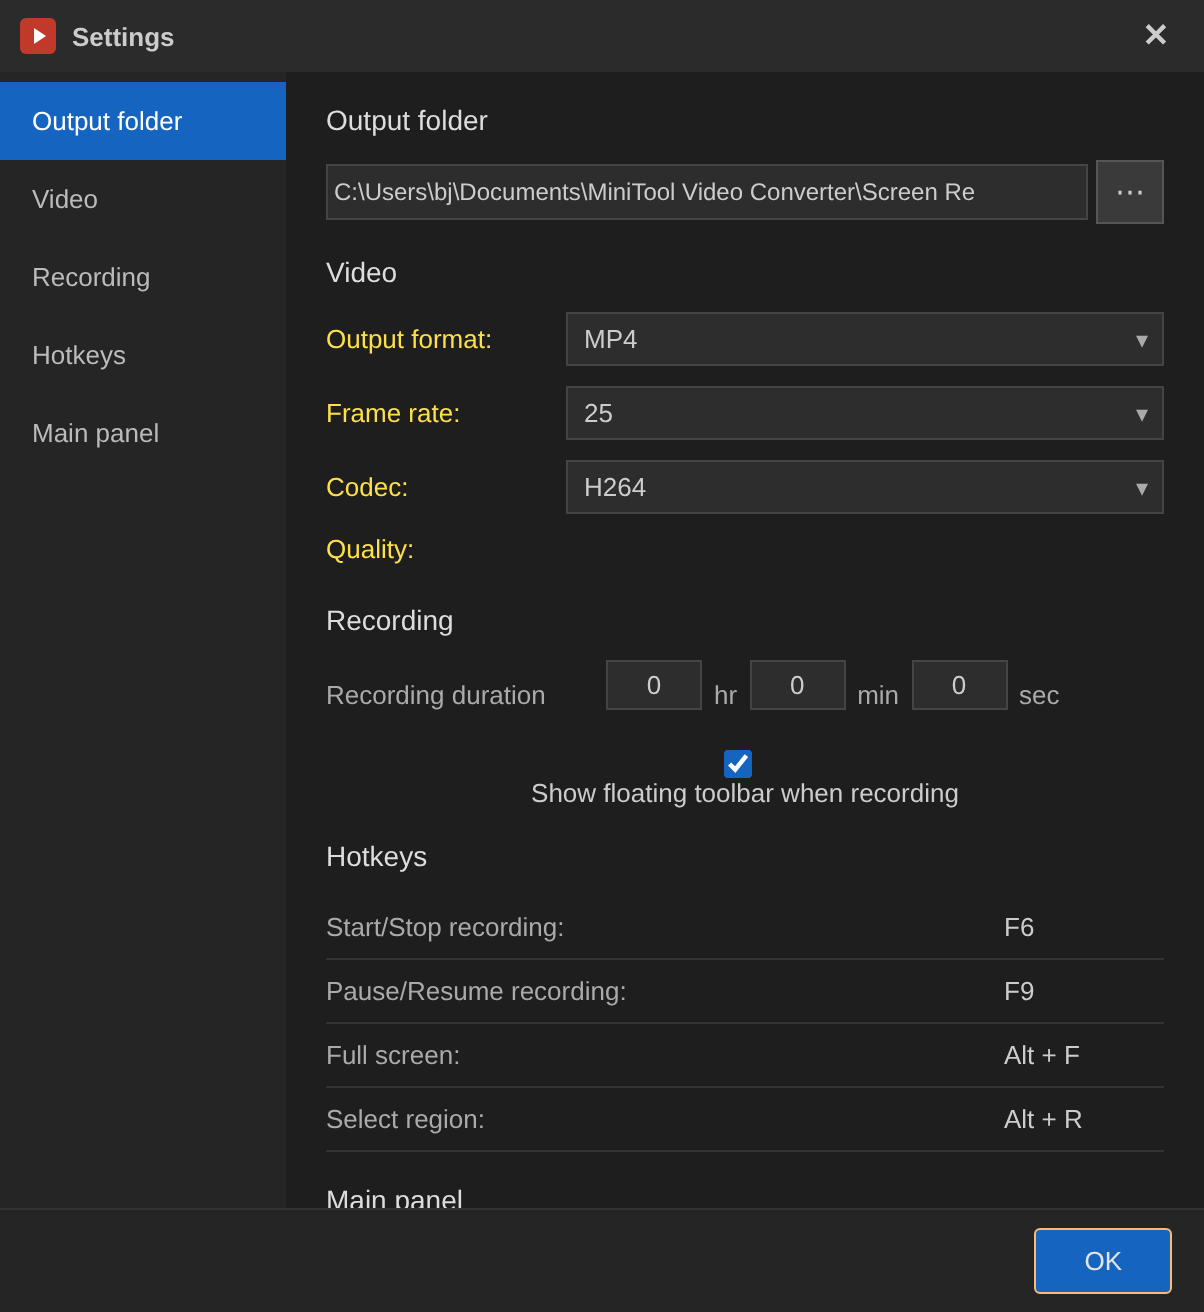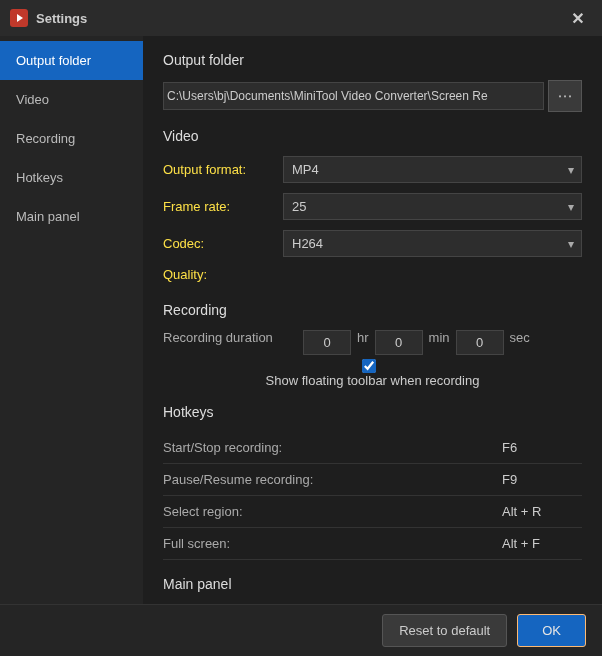--- a/index.html
+++ b/index.html
@@ -141,22 +141,22 @@
       font-size: 15px;
       display: flex;
       align-items: center;
       justify-content: center;
       width: 34px;
       height: 32px;
     }
     .divider { height: 10px; }
     .recording-duration-row {
       display: flex;
-      align-items: flex-start;
-      margin-bottom: 4px;
+      align-items: flex-end;
+      margin-bottom: 20px;
     }
     .duration-label {
       width: 140px;
       color: #aaa;
       font-size: 13px;
     }
     .duration-input {
       width: 48px;
       background: #2d2d2d;
       border: 1px solid #444;
@@ -339,33 +339,32 @@
 
         <div class="hotkey-row">
           <span class="hotkey-label">Start/Stop recording:</span>
           <span class="hotkey-value">F6</span>
         </div>
         <div class="hotkey-row">
           <span class="hotkey-label">Pause/Resume recording:</span>
           <span class="hotkey-value">F9</span>
         </div>
         <div class="hotkey-row">
+          <span class="hotkey-label">Full screen:</span>
+          <span class="hotkey-value">Alt + F</span>
+        </div>
+        <div class="hotkey-row">
           <span class="hotkey-label">Select region:</span>
           <span class="hotkey-value">Alt + R</span>
         </div>
-        <div class="hotkey-row">
-          <span class="hotkey-label">Full screen:</span>
-          <span class="hotkey-value">Alt + F</span>
-        </div>
       </div>
 
       <div class="main-panel-section">
         <div class="section-title">Main panel</div>
       </div>
 
     </div>
   </div>
 
   <div class="footer">
-    <button class="btn-reset">Reset to default</button>
     <button class="btn-ok">OK</button>
   </div>
 </div>
 
 </body></html>

